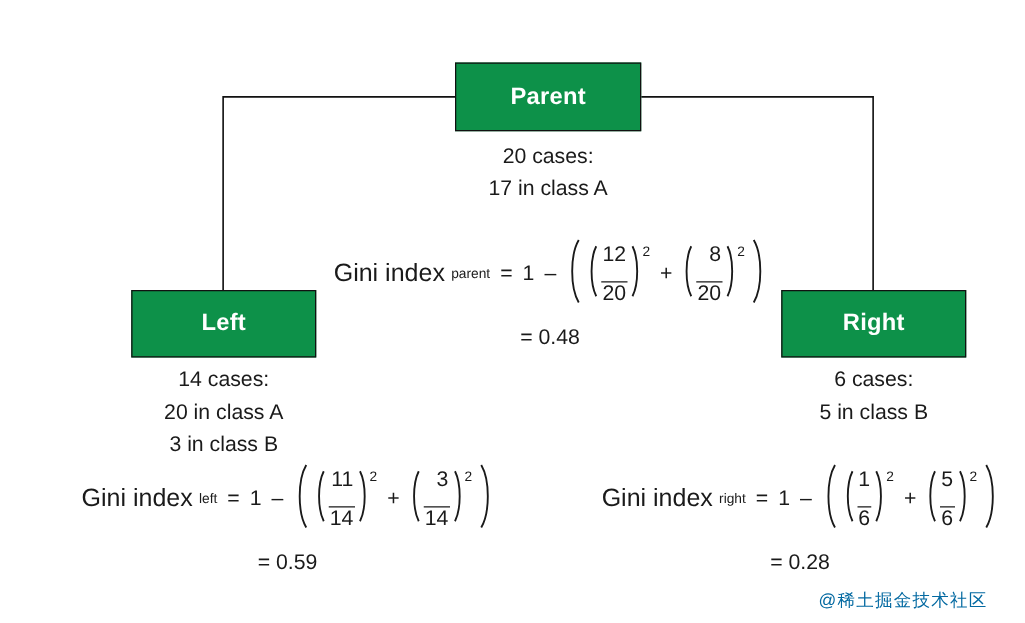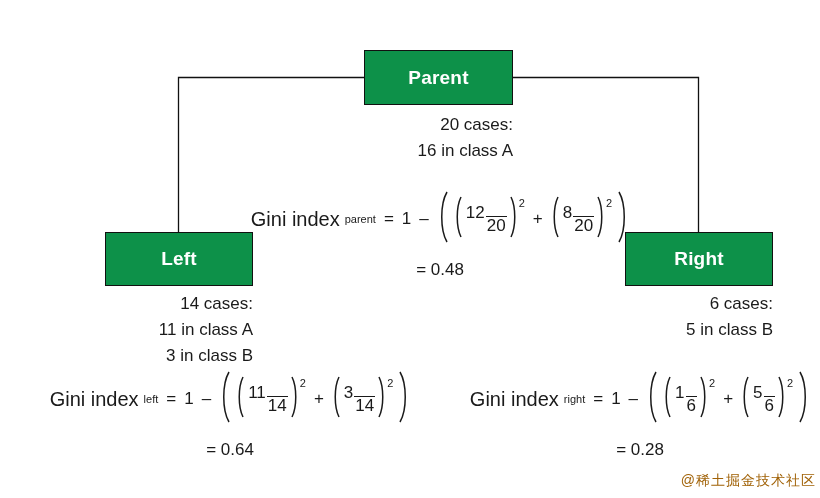--- a/index.html
+++ b/index.html
@@ -39,21 +39,21 @@
     font-size: 19px;
     font-weight: bold;
     letter-spacing: 0.2px;
   }
   #node-parent { left: 364px; top: 50px;  width: 149px; height: 55px; }
   #node-left   { left: 105px; top: 232px; width: 148px; height: 54px; }
   #node-right  { left: 625px; top: 232px; width: 148px; height: 54px; }
 
   .cases {
     position: absolute;
-    text-align: right;
+    text-align: center;
     font-size: 17px;
     line-height: 26px;
     white-space: nowrap;
   }
   #cases-parent { left: 364px; top: 112px; width: 149px; }
   #cases-left   { left: 105px; top: 291px; width: 148px; }
   #cases-right  { left: 625px; top: 291px; width: 148px; }
 
   .formula-block {
     position: absolute;
@@ -78,22 +78,22 @@
     margin-top: 18px;
   }
 
   .label-main { font-size: 20px; }
   .label-sub  { font-size: 11px; vertical-align: -3px; }
   
   .delim { display: inline-block; vertical-align: middle; }
 
   .frac {
     display: inline-flex;
-    flex-direction: row;
-    align-items: flex-start;
+    flex-direction: column;
+    align-items: flex-end;
     vertical-align: middle;
     line-height: 1.05;
     font-size: 17px;
     padding: 0 2px;
   }
   .frac .num { display: block; padding: 0 1px; }
   .frac .den { display: block; padding: 0 1px; border-top: 1.4px solid #1a1a1a; margin-top: 12px; }
 
   .group {
     display: inline-flex;
@@ -104,24 +104,24 @@
     font-size: 11px;
     vertical-align: top;
     align-self: flex-start;
     margin-top: 1px;
     margin-left: 1px;
   }
   .op { padding: 0 3px; }
 
   #watermark {
     position: absolute;
-    right: 4px;
+    right: 30px;
     bottom: 8px;
     font-size: 14px;
-    color: #a16207;
+    color: #0369a1;
     letter-spacing: 1px;
     white-space: nowrap;
     user-select: none;
     text-align: right;
   }
 </style>
 </head>
 <body>
 
 <div id="diagram">
@@ -132,21 +132,21 @@
 
     <path d="M 513 77.5 L 698.5 77.5 L 698.5 232" fill="none" stroke="#111111" stroke-width="1.3"></path>
   </svg>
 
   <div class="node" id="node-parent">
     <span>Parent</span>
   </div>
 
   <div class="cases" id="cases-parent">
     <div>20 cases:</div>
-    <div>16 in class A</div>
+    <div>17 in class A</div>
   </div>
 
   <div class="formula-block" id="formula-parent">
     <div class="formula-line">
       <span class="label-main">Gini index</span>
         <span class="label-sub">parent</span>
       <span class="op">=</span>
       <span>1</span>
       <span class="op">–</span>
 
@@ -202,21 +202,21 @@
     </div>
     <div class="formula-result">= 0.48</div>
   </div>
 
   <div class="node" id="node-left">
     <span>Left</span>
   </div>
 
   <div class="cases" id="cases-left">
     <div>14 cases:</div>
-    <div>11 in class A</div>
+    <div>20 in class A</div>
     <div>3 in class B</div>
   </div>
 
   <div class="formula-block" id="formula-left">
     <div class="formula-line">
       <span class="label-main">Gini index</span>
         <span class="label-sub">left</span>
       <span class="op">=</span>
       <span>1</span>
       <span class="op">–</span>
@@ -264,21 +264,21 @@
         </span>
         <span class="sup">2</span>
       </span>
 
       <span class="delim">
         <svg width="12" height="52" viewBox="0 0 12 52">
             <path d="M 2 1 C 9 13, 9 39, 2 51" fill="none" stroke="#1a1a1a" stroke-width="1.5"></path>
           </svg>
       </span>
     </div>
-    <div class="formula-result">= 0.64</div>
+    <div class="formula-result">= 0.59</div>
   </div>
 
   <div class="node" id="node-right">
     <span>Right</span>
   </div>
 
   <div class="cases" id="cases-right">
     <div>6 cases:</div>
     <div>5 in class B</div>
   </div>

